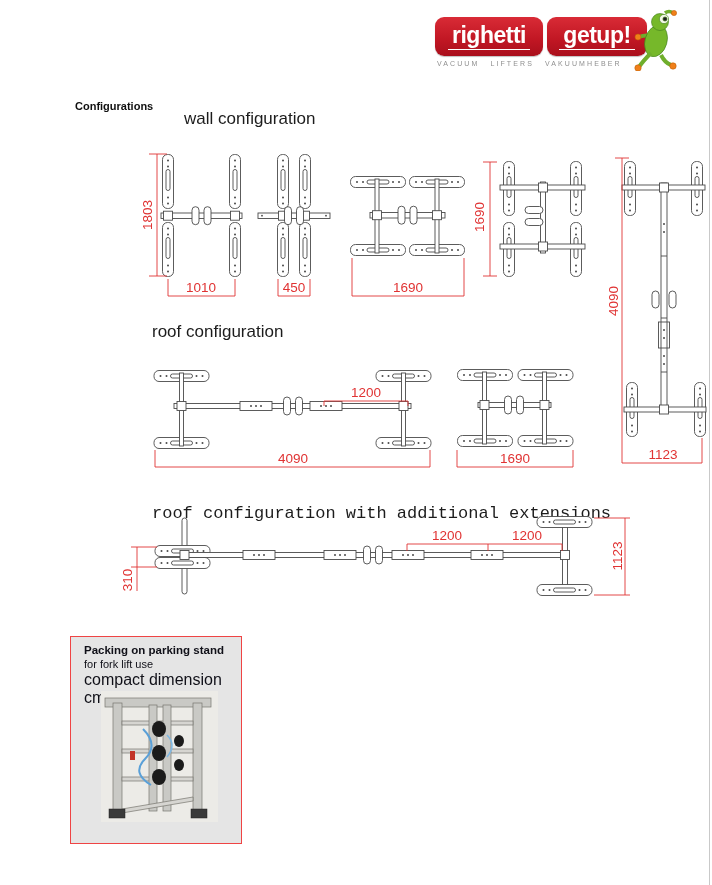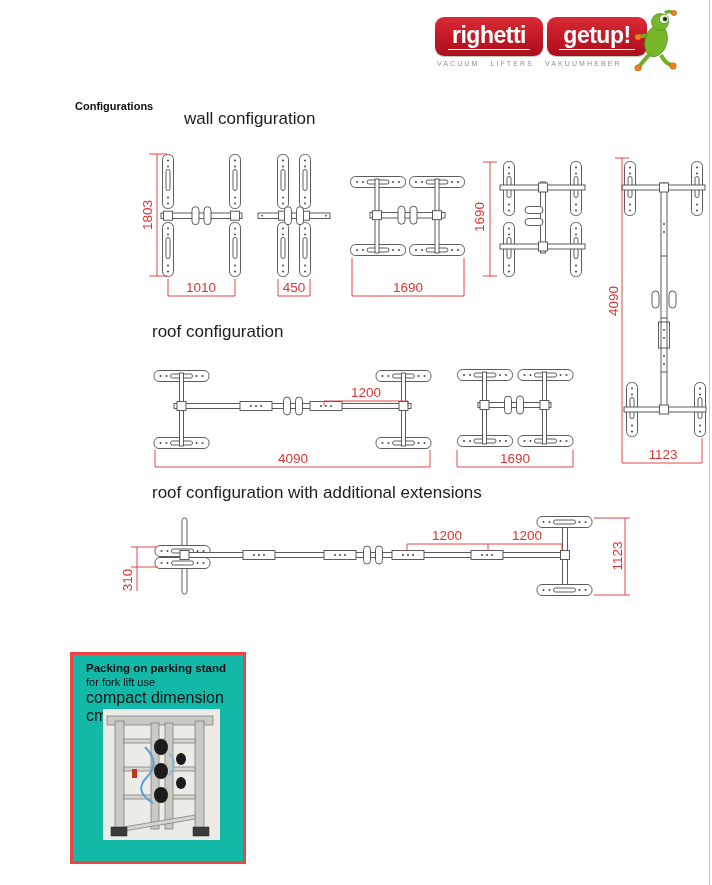--- a/index.html
+++ b/index.html
@@ -17,33 +17,33 @@
   .badge-2 { left:112px; width:100px; }
   .badge .ul { position:absolute; left:12%; right:12%; bottom:6px; height:1.5px; background:#fff; }
   .tagline { position:absolute; left:2px; top:46px; width:230px; font-size:7px; color:#8f8f8f;
              letter-spacing:2.1px; word-spacing:7px; white-space:nowrap; }
   .frog { position:absolute; left:194px; top:-5px; }
 
   .config-label { position:absolute; left:75px; top:78px; font-size:11px; font-weight:bold; color:#0f0f0f;margin-top:22px; }
   .sec-title { position:absolute; left:152px; font-size:17px; color:#1c1c1c; }
   .sec-wall { top:109px;margin-left:32px; }
   .sec-roof { top:322px; }
-  .sec-ext  { top:483px; }
+  .sec-ext  { top:504px;font-family:Liberation Mono, monospace; }
 
   
   .draw { position:absolute; left:0; top:0; }
   .ln  { fill:#ffffff; stroke:#4a4a4a; stroke-width:0.9; }
   .lno { fill:none;    stroke:#4a4a4a; stroke-width:0.9; }
   .dot { fill:#4a4a4a; stroke:none; }
   .dim { fill:none; stroke:#e03333; stroke-width:0.9; }
   .dimtext { fill:#e03333; font-size:13.5px; font-family:"Liberation Sans",sans-serif; }
 
   
-  .pack-box { position:absolute; left:70px; top:652px; width:170px; height:206px;
-              border:3px solid #ef4444; background:#14b8a6; }
+  .pack-box { position:absolute; left:70px; top:636px; width:170px; height:206px;
+              border:1px solid #ef4444; background:#e5e5e5; }
   .pack-title { position:absolute; left:13px; top:7px; font-size:11.5px; font-weight:bold; color:#101018; }
   .pack-line1 { position:absolute; left:13px; top:21px; font-size:11px; color:#101018;text-align:center; }
   .pack-line2 { position:absolute; left:13px; top:34px; font-size:16px; color:#101018; }
   .pack-photo { position:absolute; left:30px; top:54px; width:117px; height:131px; background:#ecebe7; }
 </style>
 </head>
 <body>
 
 <div class="page">
 

